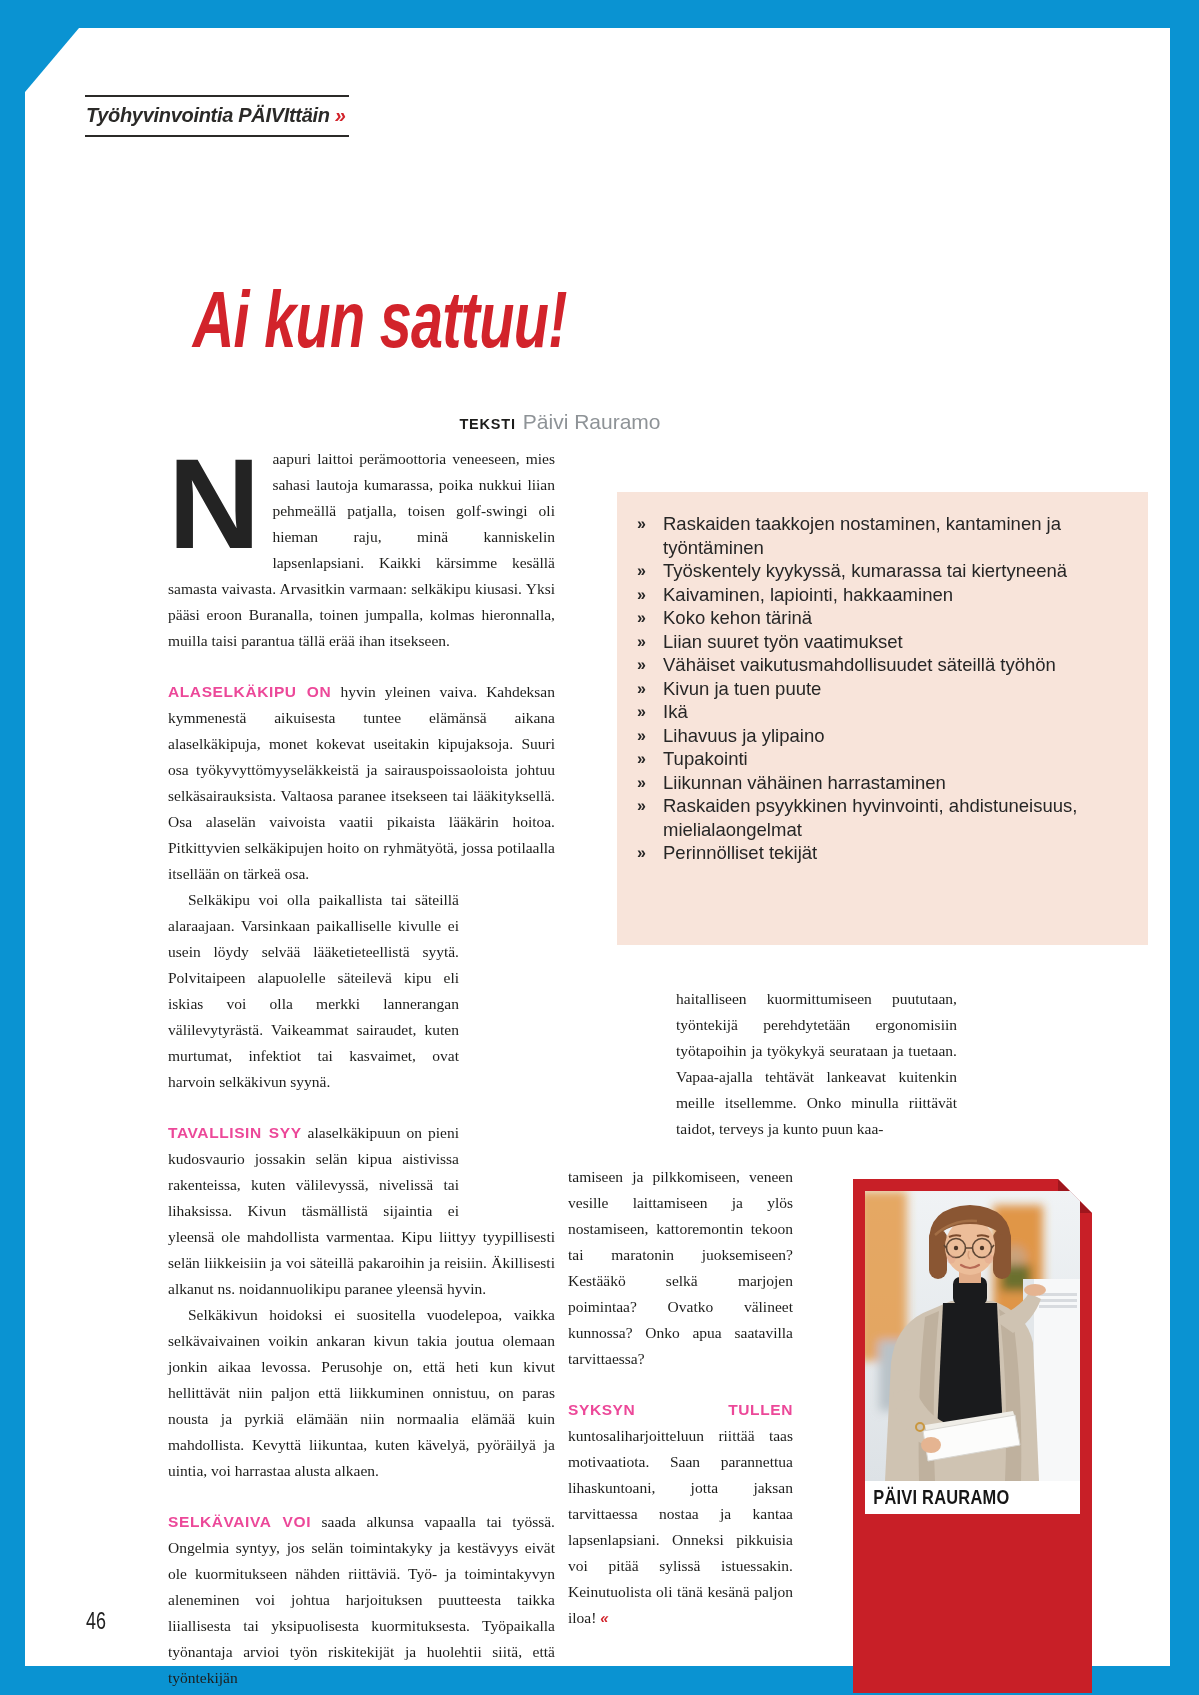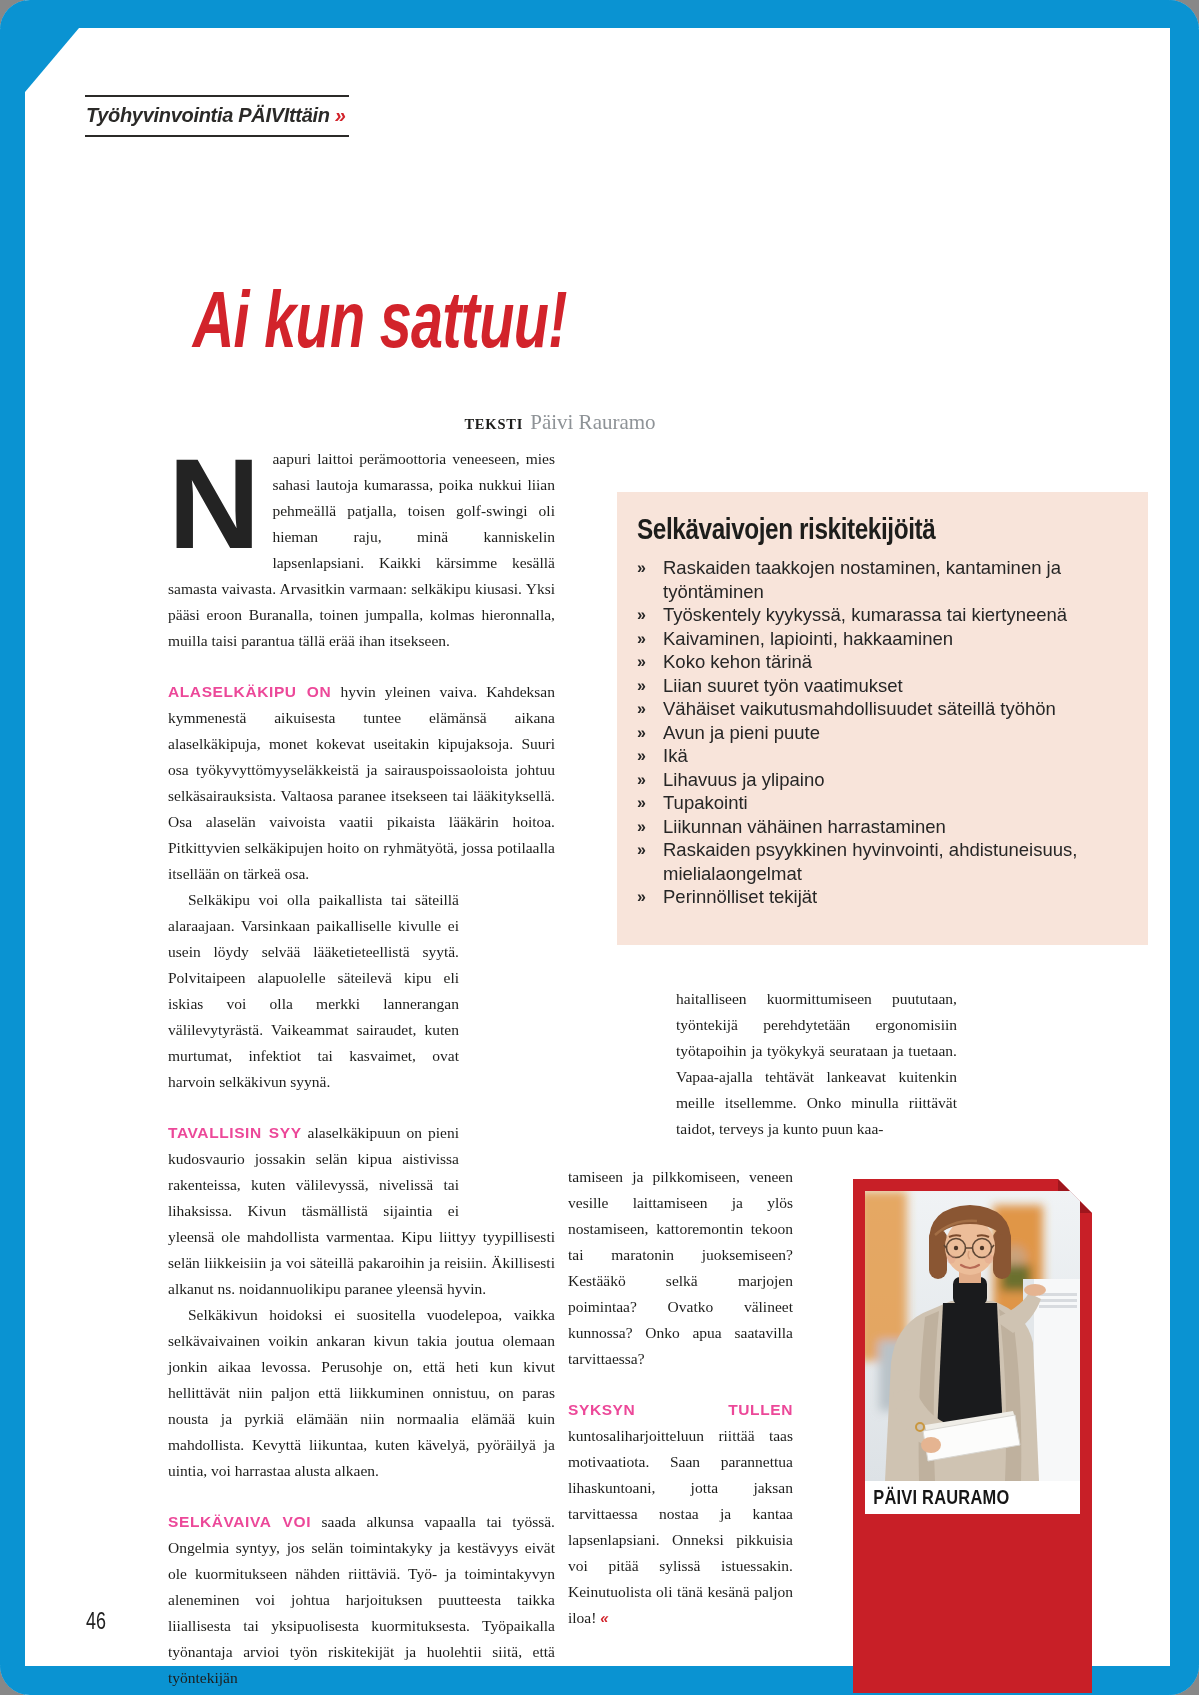--- a/index.html
+++ b/index.html
@@ -1,17 +1,17 @@
 <!DOCTYPE html>
 <html lang="fi"><head>
 <meta charset="utf-8">
 <style>
   html,body{margin:0;padding:0;background:#888;}
   .page{position:relative;width:1199px;height:1695px;background:#ffffff;overflow:hidden;
-        font-family:"Liberation Serif",serif;color:#1d1d1b;margin:0 auto;border-radius:30px;}
+        font-family:"Liberation Serif",serif;color:#1d1d1b;margin:0 auto;}
   .abs{position:absolute;}
 
   
   .bar{position:absolute;background:#0a93d2;}
   .bar-top{left:0;top:0;width:1199px;height:28px;}
   .bar-left{left:0;top:0;width:25px;height:1695px;}
   .bar-right{left:1170px;top:0;width:29px;height:1695px;}
   .bar-bottom{left:0;top:1666px;width:1199px;height:29px;}
   .corner-tri{left:25px;top:28px;width:54px;height:64px;background:#0a93d2;
               clip-path:polygon(0 0,100% 0,0 100%);}
@@ -20,21 +20,21 @@
   .kicker{left:85px;top:95px;width:262px;border-top:2px solid #2b2a28;border-bottom:2px solid #2b2a28;
           padding:7px 1px 8px;font-family:"Liberation Sans",sans-serif;font-style:italic;font-weight:700;
           font-size:20px;letter-spacing:-0.3px;color:#2b2a28;white-space:nowrap;}
   .kicker .arrow{color:#d2232b;margin-left:5px;}
 
   
   .title-wrap{left:120px;top:278px;width:880px;text-align:left;}
   .title-wrap h1{margin:0;display:inline-block;font-family:"Liberation Sans",sans-serif;
                  font-style:italic;font-weight:800;font-size:80px;line-height:1.05;color:#d2232b;
                  letter-spacing:-1px;transform:scaleX(.72);transform-origin:50% 50%;white-space:nowrap;}
-  .byline{left:120px;top:410px;width:880px;text-align:center;font-family:Liberation Serif, serif;}
+  .byline{left:120px;top:410px;width:880px;text-align:center;font-family:Liberation Sans, sans-serif;}
   .byline .lbl{font-weight:700;font-size:14.5px;letter-spacing:.8px;color:#1d1d1b;}
   .byline .name{font-size:21px;color:#8e9397;margin-left:7px;}
 
   
   .body-col{font-size:15.5px;line-height:26px;text-align:justify;color:#1d1d1b;}
   .body-col p{margin:0;}
   .gap{margin-top:25px !important;}
   .indent{text-indent:20px;}
   .lead{font-family:"Liberation Sans",sans-serif;font-weight:700;font-size:15.5px;
         letter-spacing:.6px;color:#ec4899;}
@@ -107,21 +107,20 @@
     <p class="gap"><span class="lead">ALASELKÄKIPU ON</span> <span>hyvin yleinen vaiva. Kahdeksan kymmenestä aikuisesta tuntee elämänsä aikana alaselkäkipuja, monet kokevat useitakin kipujaksoja. Suuri osa työkyvyttömyyseläkkeistä ja sairauspoissaoloista johtuu selkäsairauksista. Valtaosa paranee itsekseen tai lääkityksellä. Osa alaselän vaivoista vaatii pikaista lääkärin hoitoa. Pitkittyvien selkäkipujen hoito on ryhmätyötä, jossa potilaalla itsellään on tärkeä osa.</span></p>
     <div class="pq-spacer"></div>
     <p class="indent"><span>Selkäkipu voi olla paikallista tai säteillä alaraajaan. Varsinkaan paikalliselle kivulle ei usein löydy selvää lääketieteellistä syytä. Polvitaipeen alapuolelle säteilevä kipu eli iskias voi olla merkki lannerangan välilevytyrästä. Vaikeammat sairaudet, kuten murtumat, infektiot tai kasvaimet, ovat harvoin selkäkivun syynä.</span></p>
     <p class="gap"><span class="lead">TAVALLISIN SYY</span> <span>alaselkäkipuun on pieni kudosvaurio jossakin selän kipua aistivissa rakenteissa, kuten välilevyssä, nivelissä tai lihaksissa. Kivun täsmällistä sijaintia ei yleensä ole mahdollista varmentaa. Kipu liittyy tyypillisesti selän liikkeisiin ja voi säteillä pakaroihin ja reisiin. Äkillisesti alkanut ns. noidannuolikipu paranee yleensä hyvin.</span></p>
     <p class="indent"><span>Selkäkivun hoidoksi ei suositella vuodelepoa, vaikka selkävaivainen voikin ankaran kivun takia joutua olemaan jonkin aikaa levossa. Perusohje on, että heti kun kivut hellittävät niin paljon että liikkuminen onnistuu, on paras nousta ja pyrkiä elämään niin normaalia elämää kuin mahdollista. Kevyttä liikuntaa, kuten kävelyä, pyöräilyä ja uintia, voi harrastaa alusta alkaen.</span></p>
     <p class="gap"><span class="lead">SELKÄVAIVA VOI</span> <span>saada alkunsa vapaalla tai työssä. Ongelmia syntyy, jos selän toimintakyky ja kestävyys eivät ole kuormitukseen nähden riittäviä. Työ- ja toimintakyvyn aleneminen voi johtua harjoituksen puutteesta taikka liiallisesta tai yksipuolisesta kuormituksesta. Työpaikalla työnantaja arvioi työn riskitekijät ja huolehtii siitä, että työntekijän</span></p>
   </div>
 
 
   <div class="abs sidebar">
-    <div><span class="sb-title">Selkävaivojen riskitekijöitä</span></div>
     <ul>
       <li>
           <span class="b">»</span>
           <span class="t">Raskaiden taakkojen nostaminen, kantaminen ja työntäminen</span>
         </li>
       <li>
           <span class="b">»</span>
           <span class="t">Työskentely kyykyssä, kumarassa tai kiertyneenä</span>
         </li>
       <li>
@@ -135,21 +134,21 @@
       <li>
           <span class="b">»</span>
           <span class="t">Liian suuret työn vaatimukset</span>
         </li>
       <li>
           <span class="b">»</span>
           <span class="t">Vähäiset vaikutusmahdollisuudet säteillä työhön</span>
         </li>
       <li>
           <span class="b">»</span>
-          <span class="t">Avun ja pieni puute</span>
+          <span class="t">Kivun ja tuen puute</span>
         </li>
       <li>
           <span class="b">»</span>
           <span class="t">Ikä</span>
         </li>
       <li>
           <span class="b">»</span>
           <span class="t">Lihavuus ja ylipaino</span>
         </li>
       <li>

